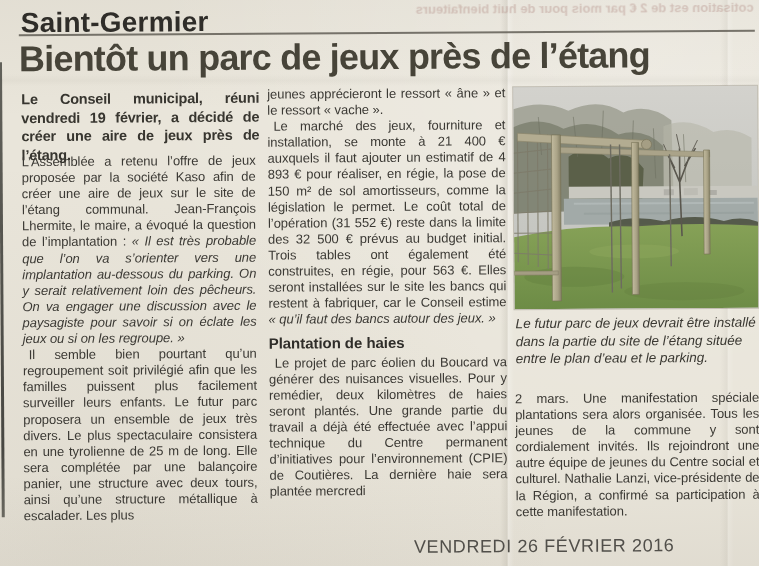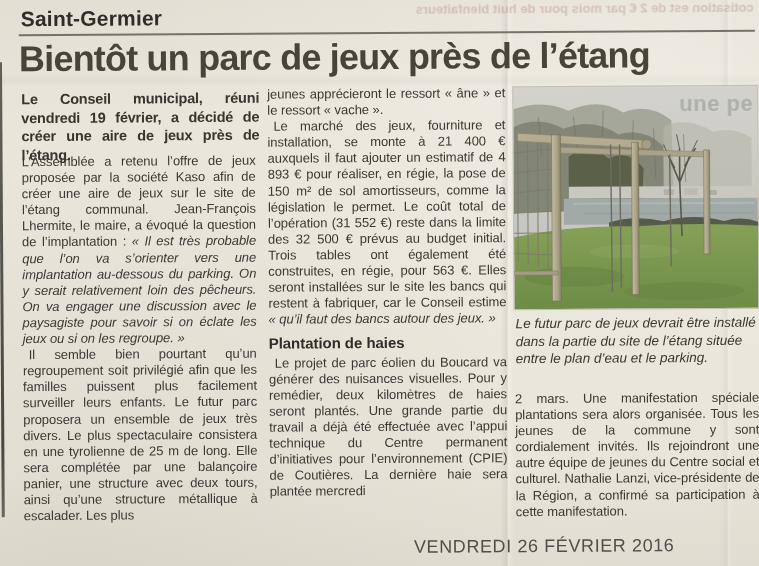--- a/index.html
+++ b/index.html
@@ -27,21 +27,21 @@
   .scan-edge{position:absolute;left:0;top:60px;width:3px;height:455px;
     background:linear-gradient(180deg,#4a4a44,#2c2c28 85%,#55544c);opacity:.85;}
 
   .ghost-strip{
     position:absolute;top:2px;left:150px;right:4px;height:30px;
     transform:scaleX(-1);color:rgba(158,108,104,.30);
     font-weight:bold;font-size:13px;line-height:15px;overflow:hidden;
     filter:blur(.4px);text-align:left;white-space:nowrap;
   }
 
-  .kicker{position:absolute;left:22px;top:5px;font-size:21px;font-weight:bold;
+  .kicker{position:absolute;left:22px;top:5px;font-size:28px;font-weight:bold;
     color:#2f2d29;letter-spacing:.2px;}
   .kicker-rule{position:absolute;left:20px;right:3px;top:32px;height:2px;
     background:#615e56;opacity:.85;}
   .headline{position:absolute;left:20px;top:36px;width:735px;
     font-size:36px;font-weight:bold;color:#474439;letter-spacing:-.8px;}
 
   .lead{position:absolute;left:22px;top:88px;width:238px;
     font-size:14.5px;line-height:18.6px;font-weight:bold;color:#37352f;
     text-align:justify;letter-spacing:-.2px;}
 
@@ -177,21 +177,20 @@
 
       <g stroke="#6d6b60" stroke-width="1.4">
         <line x1="97" y1="58" x2="98" y2="206"></line>
         <line x1="106" y1="58" x2="107" y2="202"></line>
         <line x1="156" y1="68" x2="157" y2="180"></line>
       </g>
 
       <rect x="0" y="184" width="44" height="4" fill="#a49d83" stroke="#7e7960" stroke-width=".5"></rect>
     </svg>
     <div class="photo-ghost">
-      <div style="font-size:22px">une pe</div>
     </div>
   </div>
 
   <div class="caption">Le futur parc de jeux devrait être installé dans la partie du site de l’étang située entre le plan d’eau et le parking.</div>
 
   <div class="col col3">
       <p><span>2 mars. Une manifestation spéciale plantations sera alors organisée. Tous les jeunes de la commune y sont cordialement invités. Ils rejoindront une autre équipe de jeunes du Centre social et culturel. Nathalie Lanzi, vice-présidente de la Région, a confirmé sa participation à cette manifestation.</span></p>
     </div>
 
   <div class="dateline">VENDREDI 26 FÉVRIER 2016</div>

